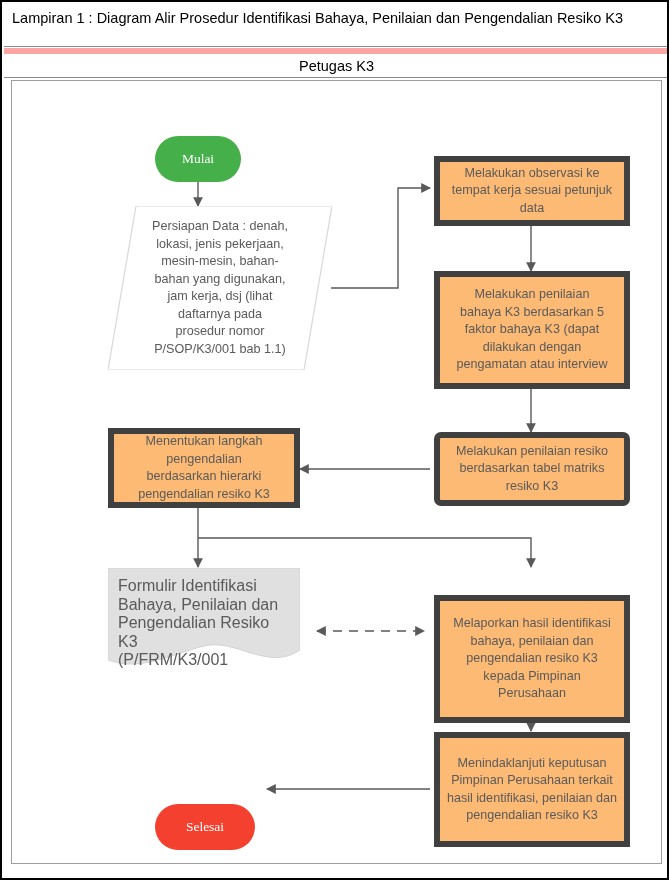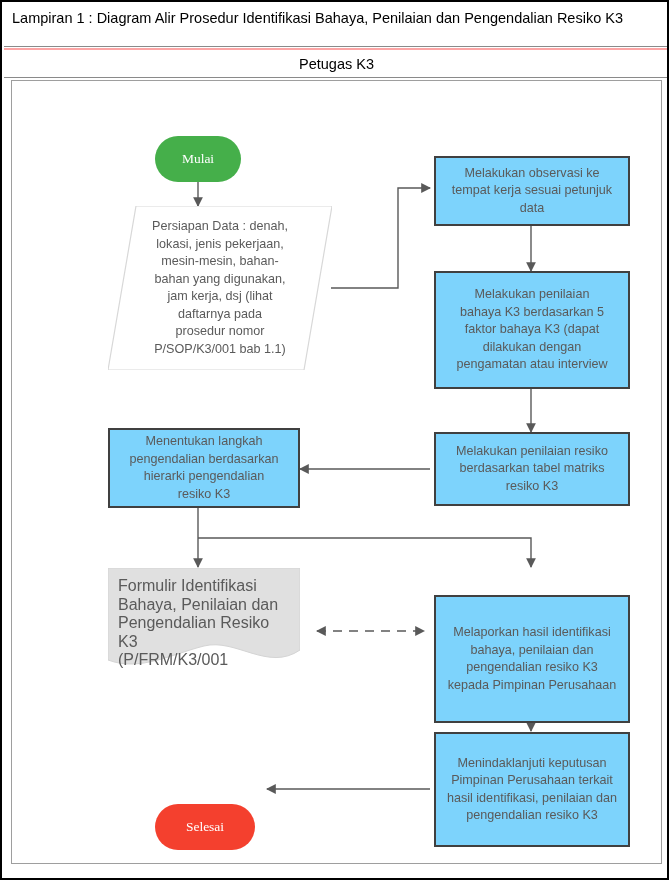--- a/index.html
+++ b/index.html
@@ -34,21 +34,21 @@
     color: #000000;
     text-align: left;
   }
   #lane-header {
     position: absolute;
     left: 2px;
     top: 46px;
     width: 665px;
     height: 30px;
     box-sizing: border-box;
-    border-top: 2px solid #fca5a5;
+    border-top: 6px solid #fca5a5;
     border-bottom: 1px solid #8a8a8a;
     display: flex;
     align-items: center;
     justify-content: center;
     font-size: 14.5px;
     color: #000000;
   }
   #canvas {
     position: absolute;
     left: 9px;
@@ -66,22 +66,22 @@
     box-sizing: border-box;
     display: flex;
     align-items: center;
     justify-content: center;
     text-align: center;
     color: #5a5a5a;
     font-size: 12.6px;
     line-height: 17.5px;
   }
   .proc {
-    border: 2px solid #404040;
-    background: #7dd3fc;
+    border: 6px solid #404040;
+    background: #fdba74;
   }
   .terminator {
     border-radius: 26px;
     color: #ffffff;
     font-size: 13.5px;
     font-family: Liberation Serif, serif;
   }
   .para-wrap {
     position: absolute;
   }
@@ -198,21 +198,21 @@
     <div class="node proc" style="left:422px; top:190px; width:196px; height:118px; overflow:visible;">
       <div style="width:100%;">
         <div class="overflow-text">Melakukan penilaian</div>
         <div class="overflow-text">bahaya K3 berdasarkan 5</div>
         <div class="overflow-text">faktor bahaya K3 (dapat</div>
         <div class="overflow-text">dilakukan dengan</div>
         <div class="overflow-text">pengamatan atau interview</div>
       </div>
     </div>
 
-    <div class="node proc" style="left:422px; top:351px; width:196px; height:74px; padding:0 10px;">
+    <div class="node proc" style="left:422px; top:351px; width:196px; height:74px; padding:0 10px;border-radius:7px;">
       <span>Melakukan penilaian resiko berdasarkan tabel matriks resiko K3</span>
     </div>
 
     <div class="node proc" style="left:96px; top:347px; width:192px; height:80px; padding:0 16px;">
       <span>Menentukan langkah pengendalian berdasarkan hierarki pengendalian resiko K3</span>
     </div>
 
     <div class="doc-wrap" style="left:96px; top:487px; width:192px; height:100px;">
       <svg width="192" height="100">
         <path d="M 0 0 L 192 0 L 192 82 C 160 104 128 70 96 78

